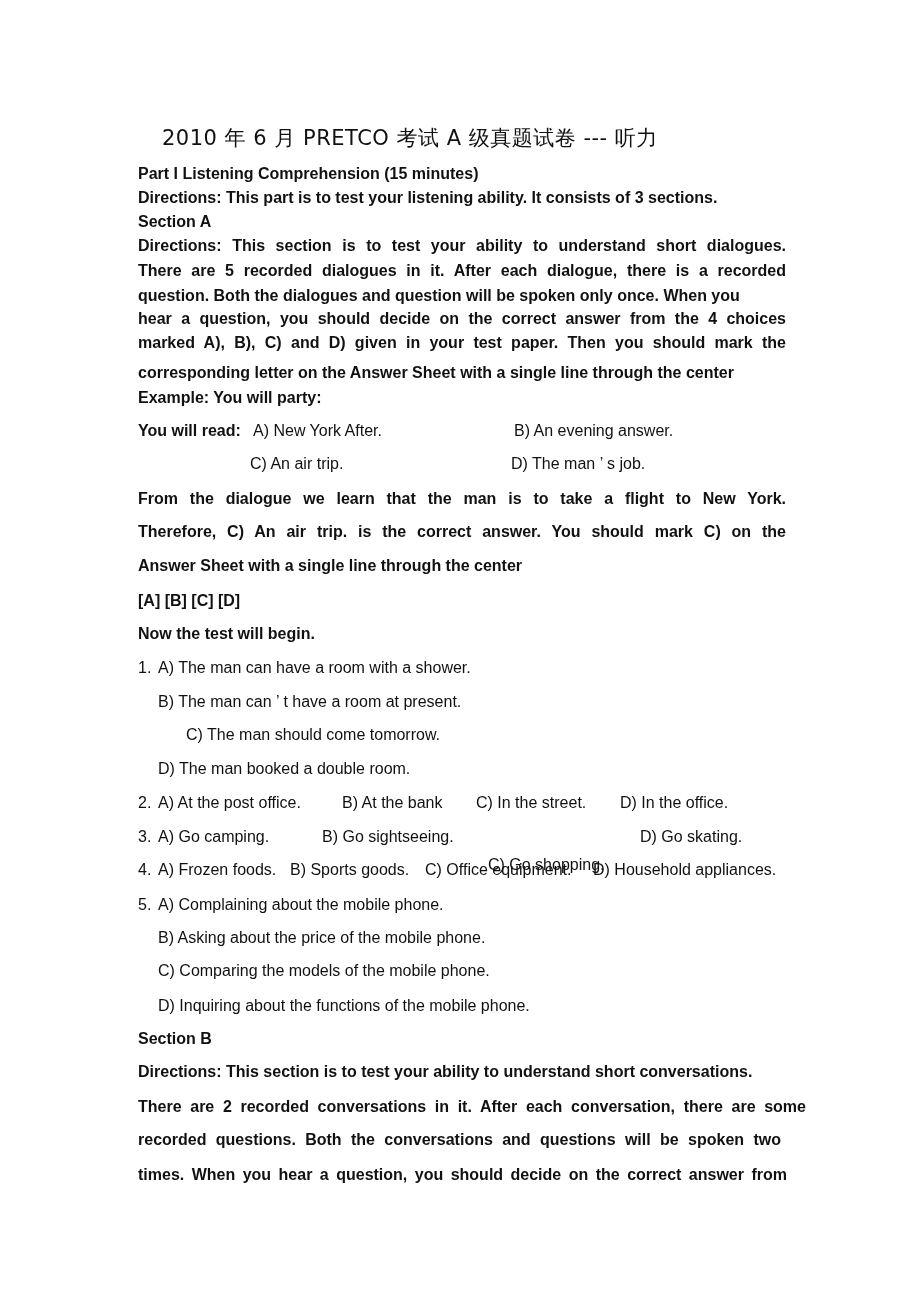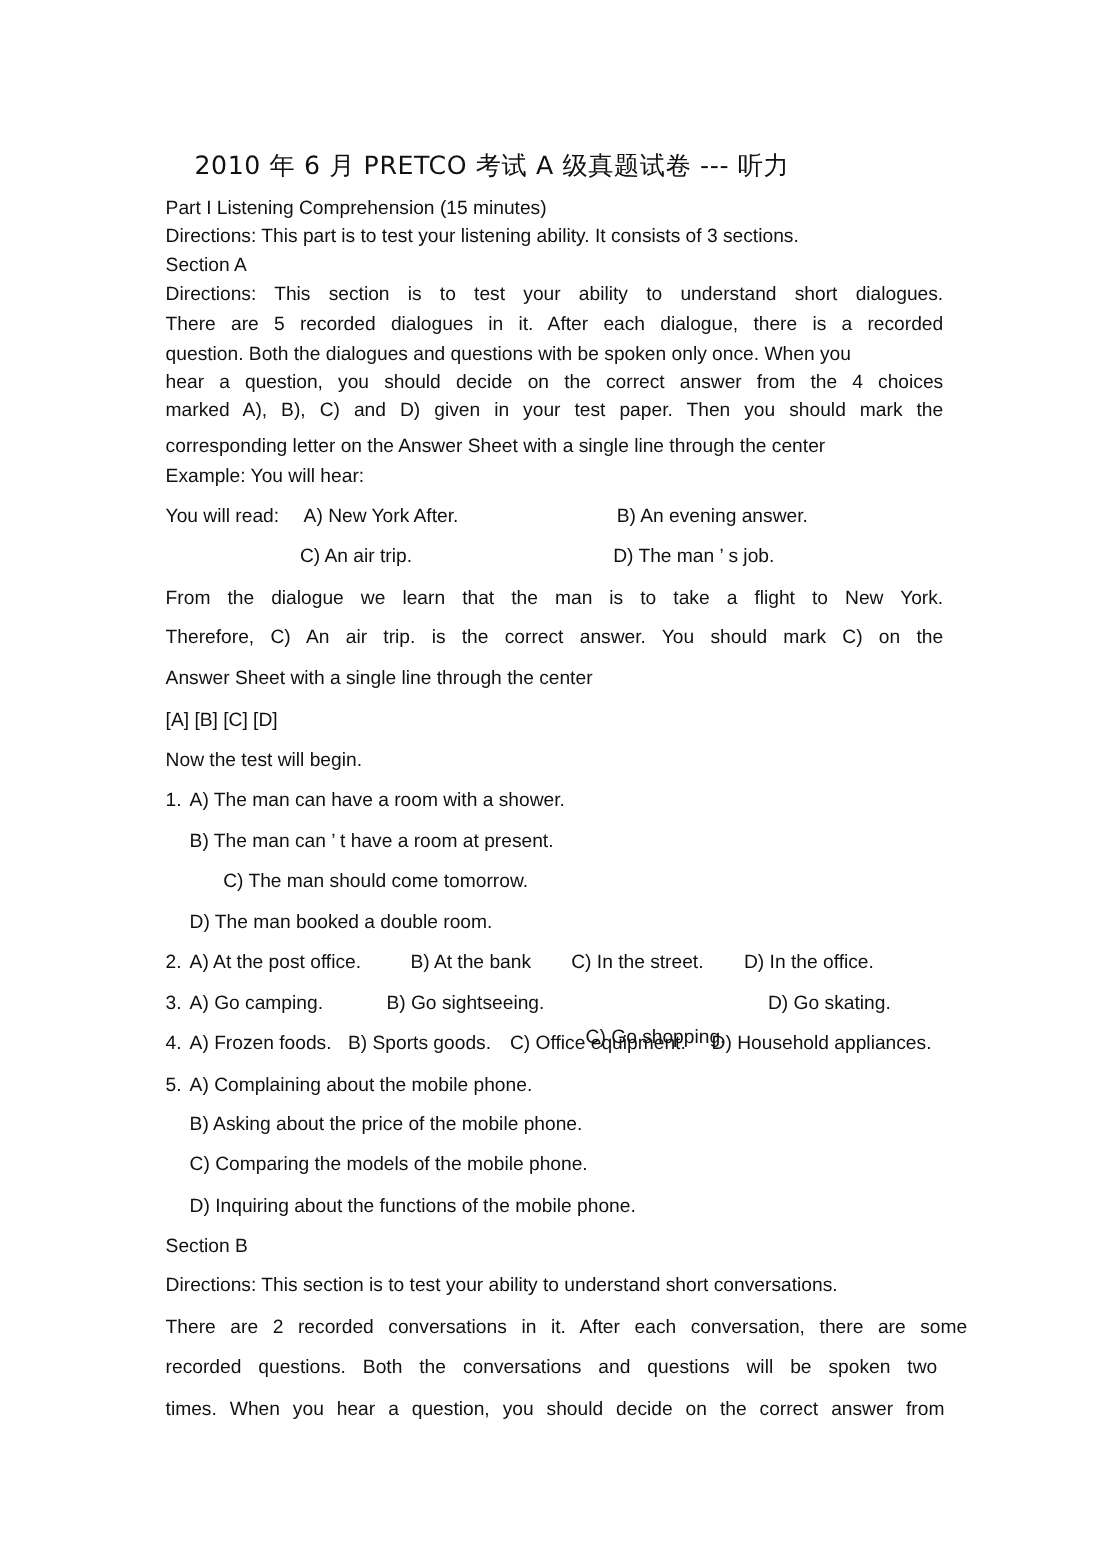--- a/index.html
+++ b/index.html
@@ -2,43 +2,43 @@
 <html><head>
 <meta charset="utf-8">
 <style>
   html, body { margin: 0; padding: 0; background: #ffffff; }
   body { width: 920px; height: 1301px; position: relative; overflow: hidden;
          font-family: "Liberation Sans", "DejaVu Sans", sans-serif; color: #111111; }
   .page { position: absolute; left: 0; top: 0; width: 920px; height: 1153px; }
   .title { position: absolute; left: 162px; top: 124px; font-size: 21px; letter-spacing: 0.5px;
            font-family: "DejaVu Sans", "Liberation Sans", sans-serif; white-space: nowrap; }
   .line { position: absolute; left: 138px; white-space: nowrap; font-size: 16px; }
-  .b { font-weight: normal; }
+  .b { font-weight: bold; }
   .just { width: 648px; text-align: justify; text-align-last: justify; }
   .opt { position: absolute; white-space: nowrap; font-size: 16px; }
 </style>
 </head>
 <body>
 
 <div class="page">
 
   <div class="title">2010  年 6 月 PRETCO  考试  A 级真题试卷  --- 听力</div>
 
   <div class="line b" style="top:165px;">Part I Listening Comprehension (15 minutes)</div>
   <div class="line b" style="top:189px;">Directions: This part is to test your listening ability. It consists of 3 sections.</div>
   <div class="line b" style="top:213px;">Section A</div>
 
   <div class="line b just" style="top:237px;">Directions: This section is to test your ability to understand short dialogues.</div>
   <div class="line b just" style="top:262px;">There are 5 recorded dialogues in it. After each dialogue, there is a recorded</div>
-  <div class="line b" style="top:287px;">question. Both the dialogues and questions with be spoken only once. When you</div>
+  <div class="line b" style="top:287px;">question. Both the dialogues and question will be spoken only once. When you</div>
   <div class="line b just" style="top:310px;">hear a question, you should decide on the correct answer from the 4 choices</div>
   <div class="line b just" style="top:334px;">marked A), B), C) and D) given in your test paper. Then you should mark the</div>
   <div class="line b" style="top:364px;text-align:right;">corresponding letter on the Answer Sheet with a single line through the center</div>
 
-  <div class="line b" style="top:389px;">Example: You will hear:</div>
+  <div class="line b" style="top:389px;">Example: You will party:</div>
   <div class="line b" style="top:422px;">You will read:</div>
   <div class="opt" style="left:253px; top:422px;">A) New York After.</div>
   <div class="opt" style="left:514px; top:422px;">B) An evening answer.</div>
   <div class="opt" style="left:250px; top:455px;">C) An air trip.</div>
   <div class="opt" style="left:511px; top:455px;">D) The man ’ s job.</div>
 
   <div class="line b just" style="top:490px;">From the dialogue we learn that the man is to take a flight to New York.</div>
   <div class="line b just" style="top:523px;">Therefore, C) An air trip. is the correct answer. You should mark C) on the</div>
   <div class="line b" style="top:557px;">Answer Sheet with a single line through the center</div>
   <div class="line b" style="top:592px;">[A] [B] [C] [D]</div>

